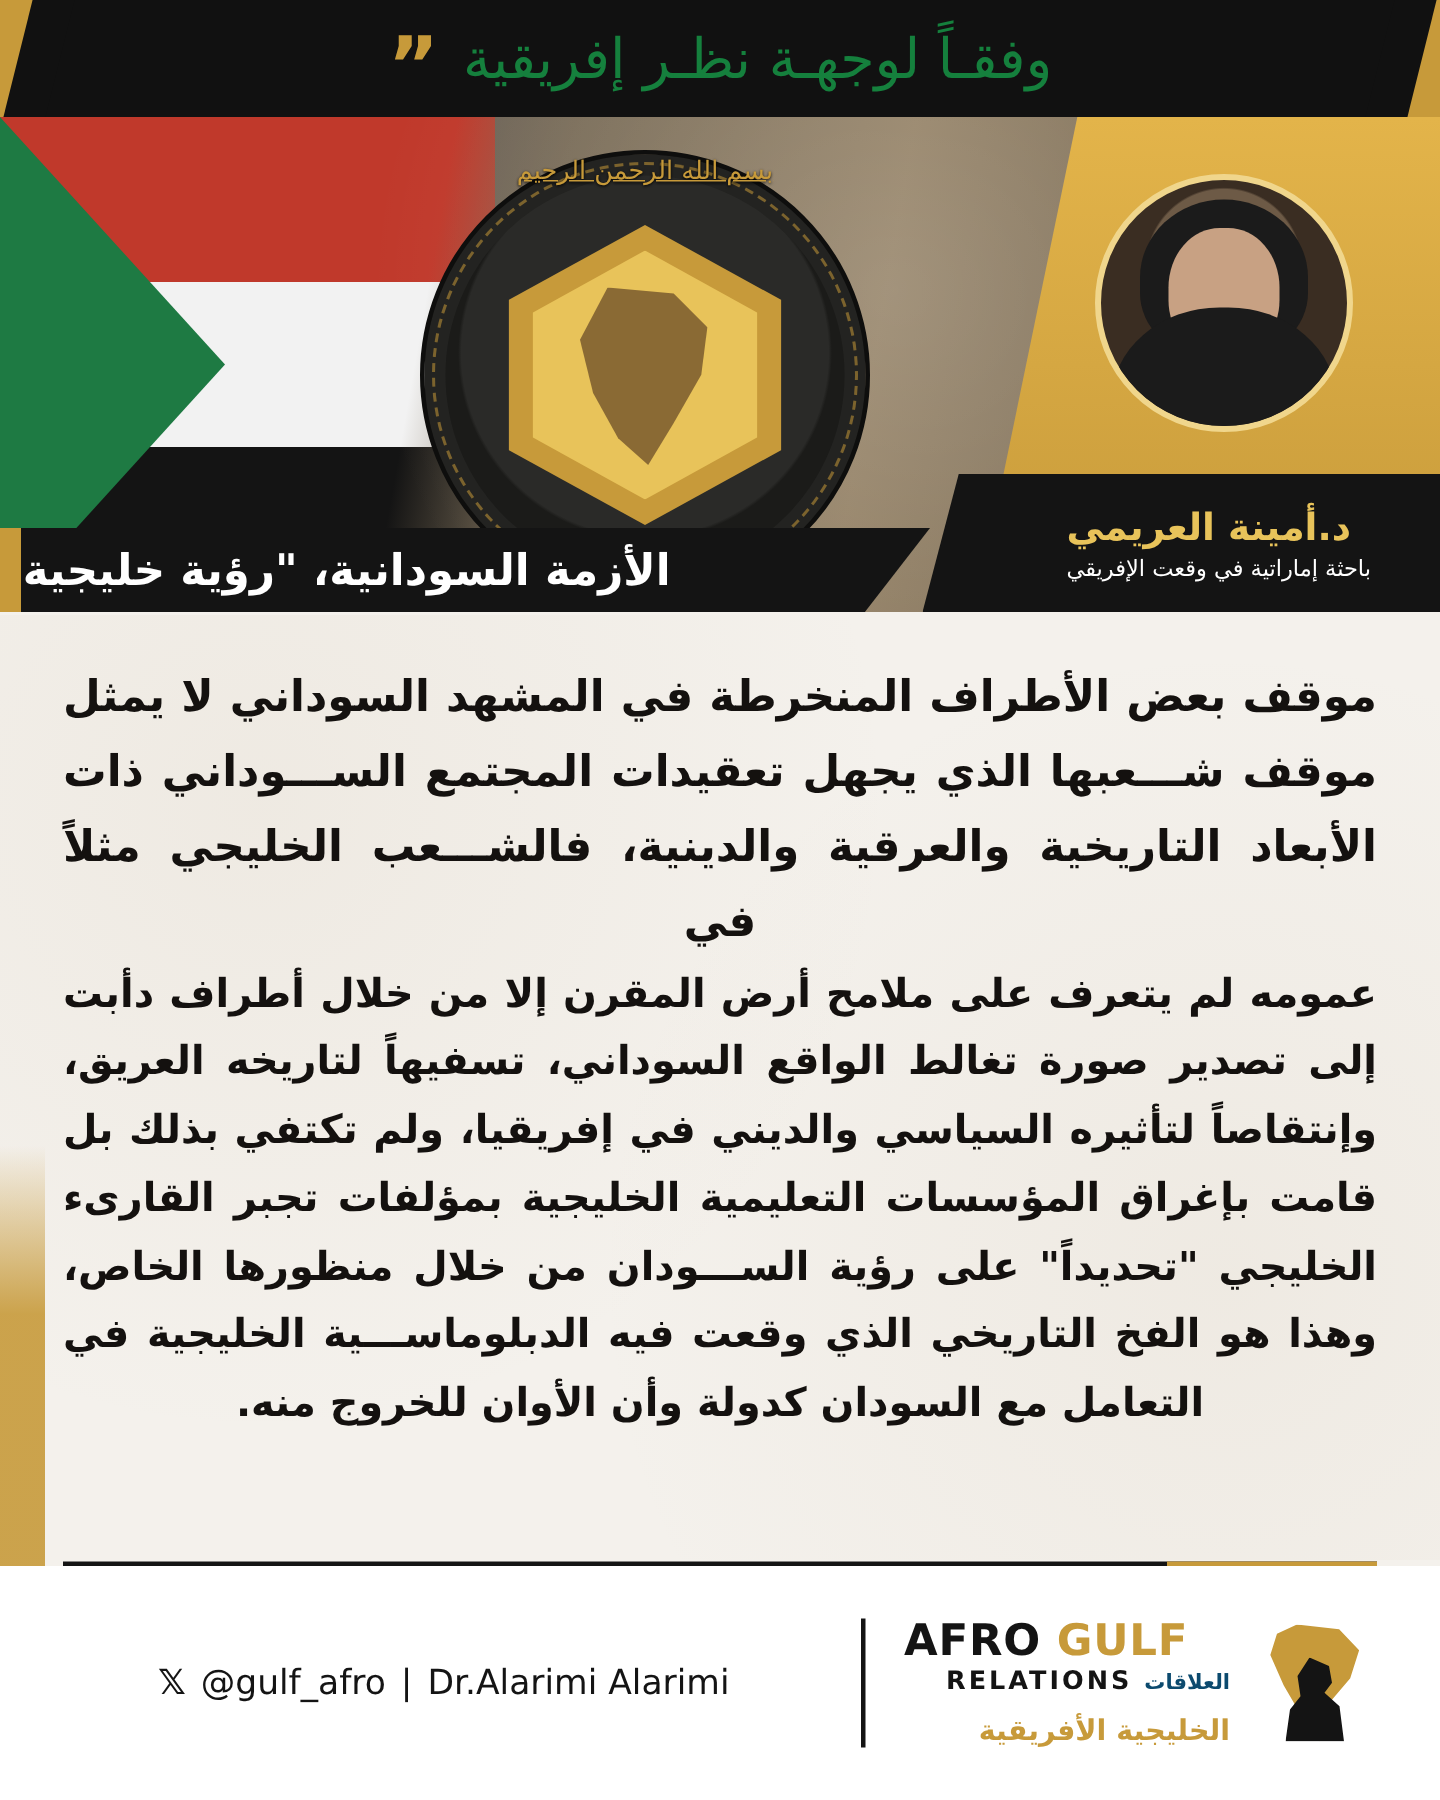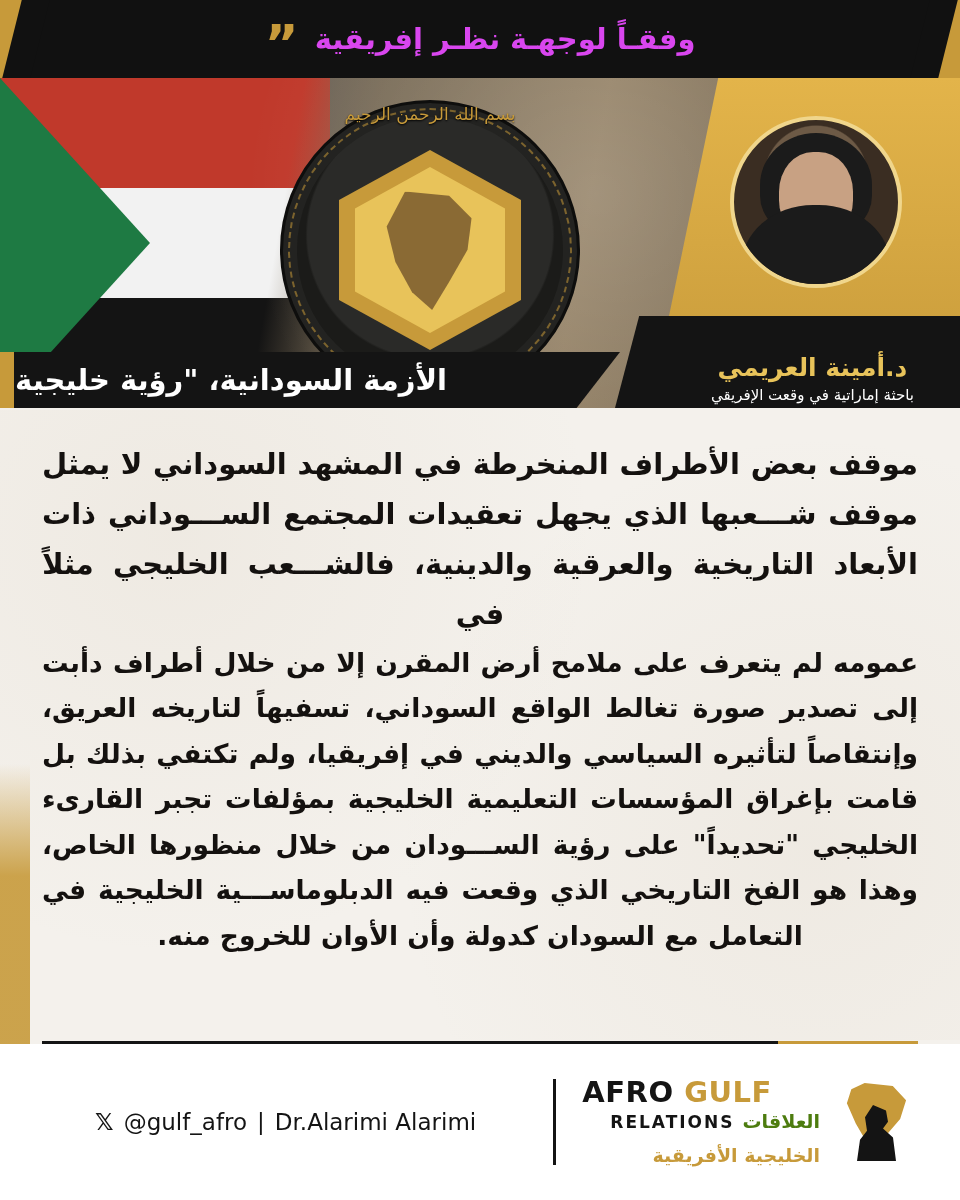--- a/index.html
+++ b/index.html
@@ -40,23 +40,23 @@
   }
   .top-banner .gold-edge-right:after {
     content: ""; position: absolute; left: -14px; top: 0; bottom: 0; width: 28px;
     background: #111; transform: skewX(-14deg);
   }
   .banner-inner {
     display: flex; align-items: center; gap: 16px;
     direction: rtl;
   }
   .banner-text {
-    color: #d946ef;
-    font-size: 29px;
-    font-weight: bold;
+    color: #15803d;
+    font-size: 37px;
+    font-weight: normal;
     letter-spacing: 1px;
     white-space: nowrap;
   }
   .quote-glyph {
     color: #c79a3a;
     font-size: 52px;
     font-weight: bold;
     line-height: 0.6;
     transform: translateY(6px);
   }
@@ -126,20 +126,21 @@
     width: 104px; height: 120px;
     transform: translate(-50%,-50%) rotate(-4deg);
     background: #8a6a34;
     clip-path: polygon(30% 0%, 72% 6%, 92% 26%, 86% 52%, 66% 78%, 48% 100%, 30% 84%, 16% 58%, 10% 28%);
   }
   .emblem .calig {
     position: absolute; left: 50%; top: 4px;
     transform: translateX(-50%);
     color: #c79a3a; font-size: 17px; white-space: nowrap;
     text-shadow: 0 1px 2px #000;
+    text-decoration: underline;
   }
   
   .gold-panel {
     position: absolute; right: 0; top: 0;
     width: 310px; height: 100%;
     background: linear-gradient(180deg,#e3b44a 0%, #c79a3a 100%);
     clip-path: polygon(22% 0, 100% 0, 100% 100%, 0 100%);
   }
   .gold-panel-dark {
     position: absolute; right: 0; bottom: 0;
@@ -164,22 +165,22 @@
     position: absolute; left: 50%; top: 52%;
     width: 150px; height: 130px; transform: translateX(-50%);
     background: #1b1b1b; border-radius: 48% 48% 18% 18%;
   }
   .portrait .scarf2 {
     position: absolute; left: 50%; top: 8%;
     width: 112px; height: 104px; transform: translateX(-50%);
     background: #1b1b1b; border-radius: 50% 50% 40% 40%;
   }
   .name-block {
-    position: absolute; right: 46px; bottom: 4px;
-    text-align: center; direction: rtl; z-index: 5;
+    position: absolute; right: 46px; bottom: 20px;
+    text-align: left; direction: rtl; z-index: 5;
   }
   .name-block .pname {
     color: #e8c35a; font-size: 25px; font-weight: bold; letter-spacing: .5px;
   }
   .name-block .prole {
     color: #ffffff; font-size: 15px; margin-top: 4px;
   }
 
   
   .title-bar {
@@ -261,21 +262,21 @@
   }
   .logo-text { direction: ltr; text-align: left; }
   .logo-text .l1 {
     font-size: 29px; font-weight: bold; color: #141414; letter-spacing: .5px; line-height: 1;
   }
   .logo-text .l1 .gold { color: #c79a3a; text-align: center; }
   .logo-text .l2 {
     display: flex; align-items: baseline; gap: 8px; margin-top: 3px;
   }
   .logo-text .l2 .en { font-size: 17px; font-weight: bold; color: #141414; letter-spacing: 2px; margin-left: 28px; }
-  .logo-text .l2 .ar { font-size: 19px; font-weight: bold; color: #4d7c0f; direction: rtl; }
+  .logo-text .l2 .ar { font-size: 14px; font-weight: bold; color: #0c4a6e; direction: rtl; }
   .logo-text .l3 {
     font-size: 19px; font-weight: bold; color: #c79a3a; direction: rtl; text-align: right; margin-top: 12px;
   }
   .footer-sep {
     width: 3px; height: 86px; background: #141414; margin: 0 26px 0 22px; flex: 0 0 auto;
   }
   .footer-left {
     flex: 1 1 auto; direction: ltr; text-align: center;
   }
   .handle-row {

